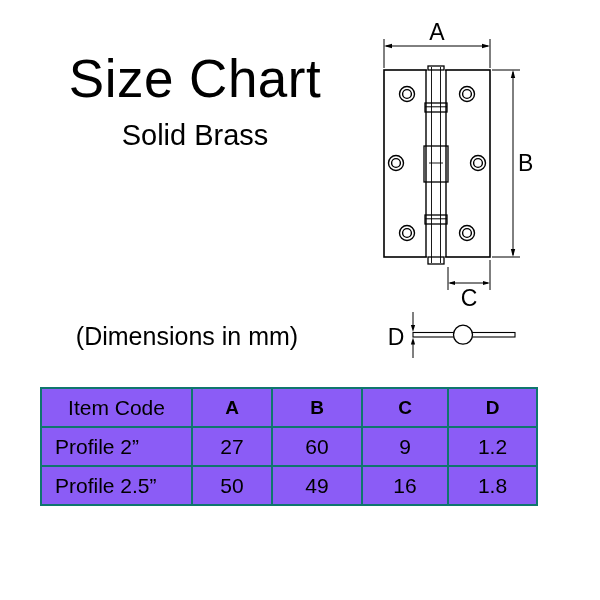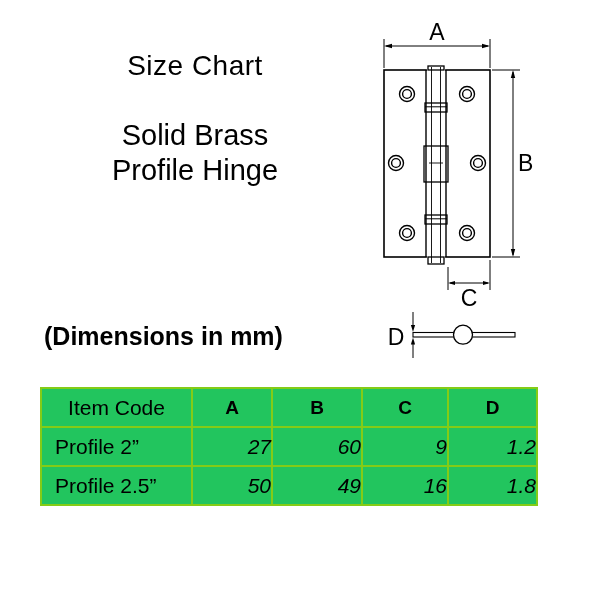--- a/index.html
+++ b/index.html
@@ -2,55 +2,54 @@
 <html><head>
 <meta charset="utf-8">
 <style>
   html,body{margin:0;padding:0;background:#ffffff;}
   .canvas{
     position:relative;width:600px;height:600px;background:#ffffff;
     font-family:"Liberation Sans", sans-serif;color:#000;overflow:hidden;
   }
   .title{
     position:absolute;left:40px;top:52px;width:310px;text-align:center;
-    font-size:28px;line-height:1;letter-spacing:0.5px;
+    font-size:53px;line-height:1;letter-spacing:0.5px;
   }
   .subtitle{
     position:absolute;left:40px;top:118px;width:310px;text-align:center;
     font-size:29px;line-height:35px;
   }
   .dims-note{
-    position:absolute;left:44px;top:324px;width:310px;text-align:left;
-    font-size:25px;line-height:1;font-weight:bold;
+    position:absolute;left:32px;top:324px;width:310px;text-align:center;
+    font-size:25px;line-height:1;
   }
   .drawing{position:absolute;left:355px;top:20px;width:230px;height:350px;}
   .spec-table{
     position:absolute;left:40px;top:387px;
     border-collapse:collapse;table-layout:fixed;width:498px;
   }
   .spec-table td,.spec-table th{
-    border:2px solid #84cc16;height:37px;padding:0;
-    font-size:21px;font-weight:normal;vertical-align:middle;background:#22c55e;
+    border:2px solid #0f766e;height:37px;padding:0;
+    font-size:21px;font-weight:normal;vertical-align:middle;background:#8b5cf6;
   }
   .spec-table th.code-h{text-align:center;}
   .spec-table th.dim-h{text-align:center;font-weight:bold;font-size:19px;}
   .spec-table td.code-c{text-align:left;padding-left:13px;margin-left:35px;}
-  .spec-table td.num-c{text-align:right;font-style:italic;}
+  .spec-table td.num-c{text-align:center;}
   svg text{font-family:"Liberation Sans", sans-serif;fill:#000;}
 </style>
 </head>
 <body>
 
 <div class="canvas">
 
   <div class="title">Size Chart</div>
 
   <div class="subtitle">
     <div>Solid Brass</div>
-    <div>Profile Hinge</div>
   </div>
 
   <div class="dims-note">(Dimensions in mm)</div>
 
   <svg class="drawing" viewBox="0 0 230 350" width="230" height="350">
 
     <g stroke="#000" fill="none">
 
       <rect x="29" y="50" width="106" height="187" stroke-width="1.6"></rect>
 

